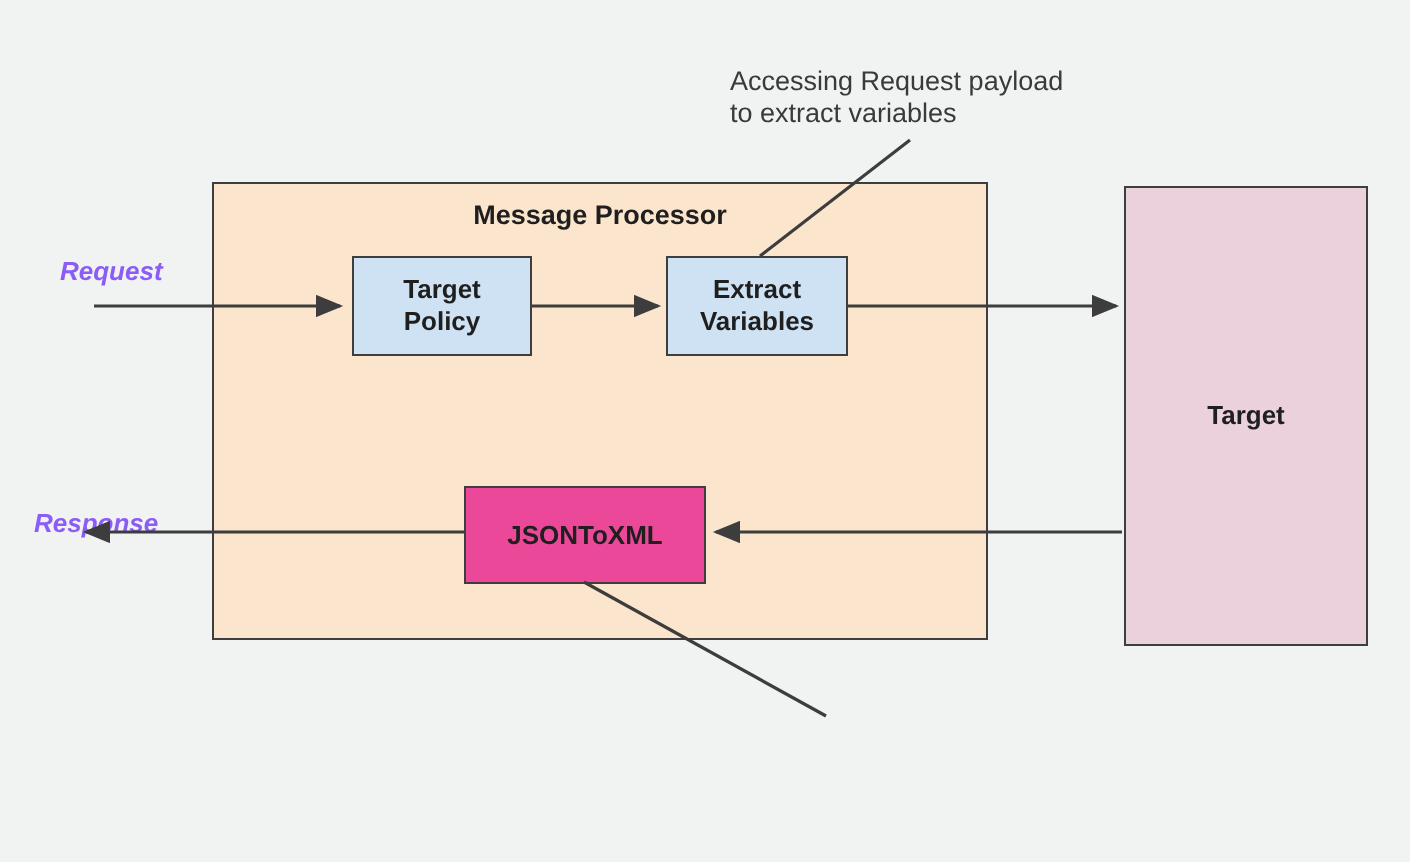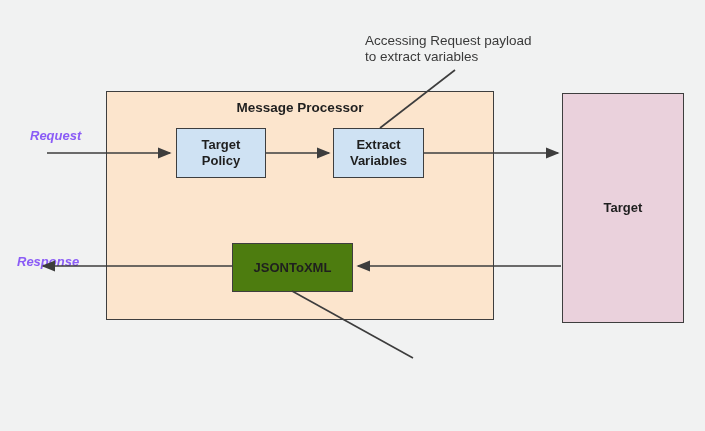--- a/index.html
+++ b/index.html
@@ -81,21 +81,21 @@
   <div id="quota-node" class="shape node" style="background-color: rgb(207, 226, 243);">
     <span>Target
 Policy</span>
   </div>
 
   <div id="extract-node" class="shape node" style="background-color: rgb(207, 226, 243);">
     <span>Extract
 Variables</span>
   </div>
 
-  <div id="jsontoxml-node" class="shape node" style="background-color: #4d7c0f;">
+  <div id="jsontoxml-node" class="shape node" style="background-color: #ec4899;">
     <span>JSONToXML</span>
   </div>
 
   <div id="request-label" class="flow-label">Request</div>
   <div id="response-label" class="flow-label">Response</div>
 
   <div id="request-annotation" class="annotation">Accessing Request payload
 to extract variables</div>
 
   <svg id="lines-layer" viewBox="0 0 705 431" xmlns="http://www.w3.org/2000/svg">

